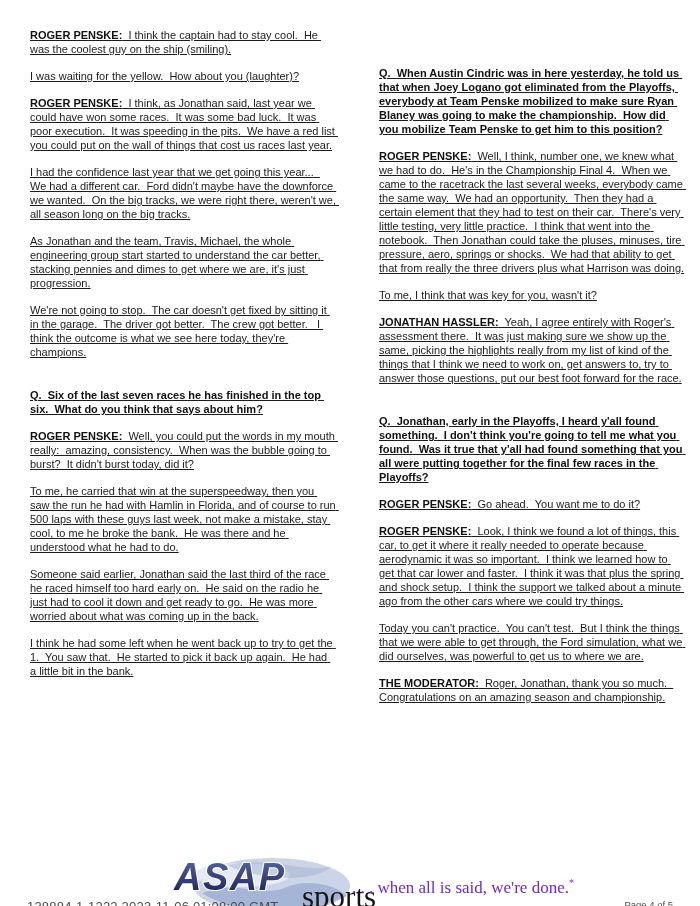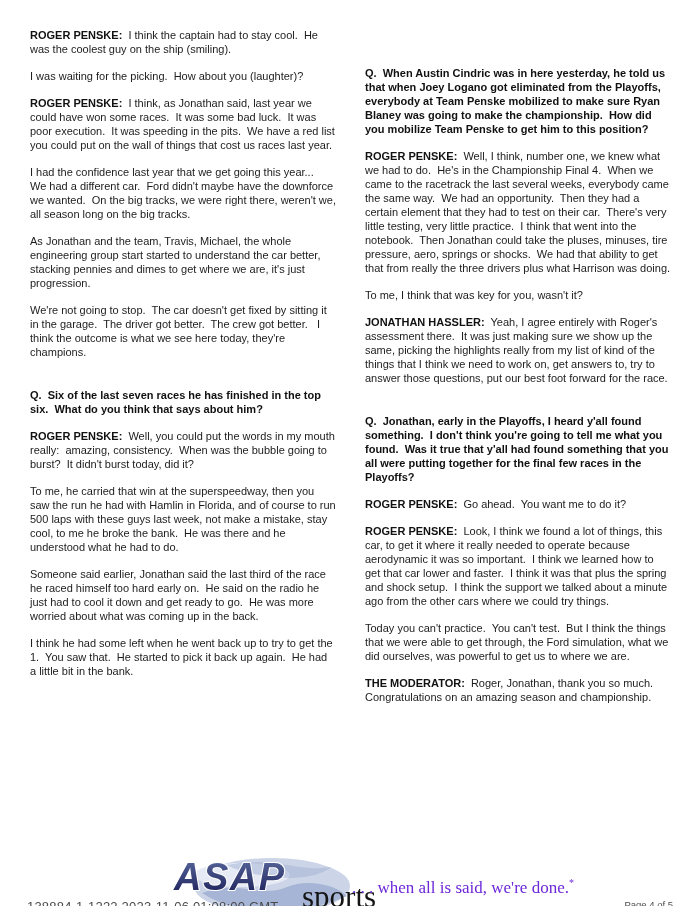--- a/index.html
+++ b/index.html
@@ -7,21 +7,21 @@
     position:relative;
     width:700px;height:906px;
     margin:0 auto;
     background:#ffffff;
     font-family:"Liberation Sans","DejaVu Sans",sans-serif;
     color:#1c1c1c;
     overflow:hidden;
   }
   .columns{
     position:absolute;left:30px;top:28px;
-    display:flex;gap:29px;
+    display:flex;gap:43px;text-decoration:underline;
   }
   .col{width:306px;font-size:11px;line-height:14px;}
   .col-right{padding-top:9px;}
   .para{margin:0 0 13px 0;white-space:pre-wrap;}
   .para b{font-weight:bold;color:#111;}
   .para.q{font-weight:bold;color:#111;margin-top:29px;}
   .footer-zone{position:absolute;left:0;top:815px;width:700px;height:91px;margin-top:36px;}
   .logo-svg{position:absolute;left:172px;top:2px;}
   .tagline{
     position:absolute;left:352px;top:26px;
@@ -39,21 +39,21 @@
   }
 </style>
 </head>
 <body>
 
 <div class="page">
 
   <div class="columns">
     <div class="col col-left" id="col-left">
         <div class="para"><b>ROGER PENSKE:</b>  I think the captain had to stay cool.  He was the coolest guy on the ship (smiling).</div>
-        <div class="para">I was waiting for the picking.  How about you (laughter)?</div>
+        <div class="para">I was waiting for the yellow.  How about you (laughter)?</div>
         <div class="para"><b>ROGER PENSKE:</b>  I think, as Jonathan said, last year we could have won some races.  It was some bad luck.  It was poor execution.  It was speeding in the pits.  We have a red list you could put on the wall of things that cost us races last year.</div>
         <div class="para">I had the confidence last year that we get going this year...  We had a different car.  Ford didn't maybe have the downforce we wanted.  On the big tracks, we were right there, weren't we, all season long on the big tracks.</div>
         <div class="para">As Jonathan and the team, Travis, Michael, the whole engineering group start started to understand the car better, stacking pennies and dimes to get where we are, it's just progression.</div>
         <div class="para">We're not going to stop.  The car doesn't get fixed by sitting it in the garage.  The driver got better.  The crew got better.   I think the outcome is what we see here today, they're champions.</div>
         <div class="para q">Q.  Six of the last seven races he has finished in the top six.  What do you think that says about him?</div>
         <div class="para"><b>ROGER PENSKE:</b>  Well, you could put the words in my mouth really:  amazing, consistency.  When was the bubble going to burst?  It didn't burst today, did it?</div>
         <div class="para">To me, he carried that win at the superspeedway, then you saw the run he had with Hamlin in Florida, and of course to run 500 laps with these guys last week, not make a mistake, stay cool, to me he broke the bank.  He was there and he understood what he had to do.</div>
         <div class="para">Someone said earlier, Jonathan said the last third of the race he raced himself too hard early on.  He said on the radio he just had to cool it down and get ready to go.  He was more worried about what was coming up in the back.</div>
         <div class="para">I think he had some left when he went back up to try to get the 1.  You saw that.  He started to pick it back up again.  He had a little bit in the bank.</div>
       </div>

